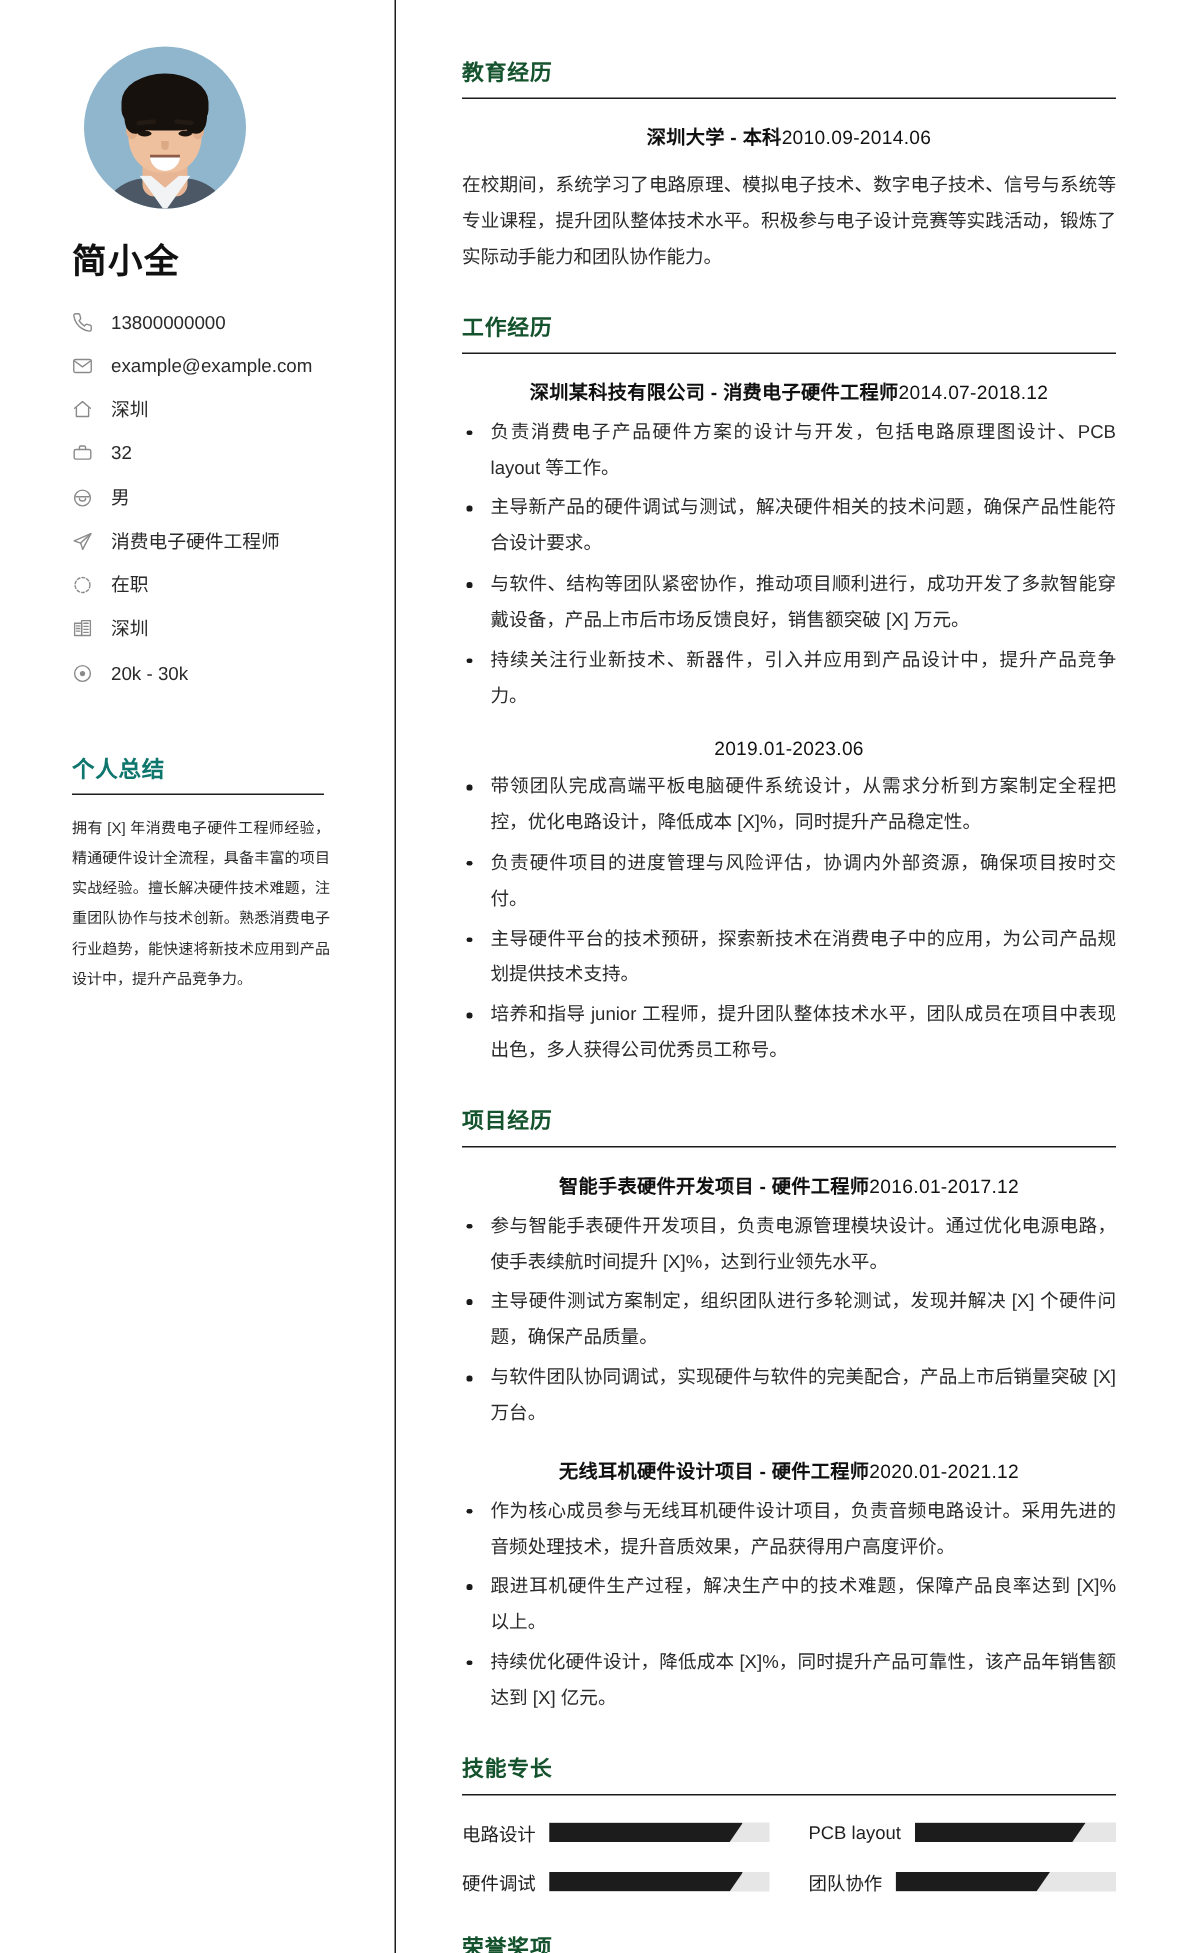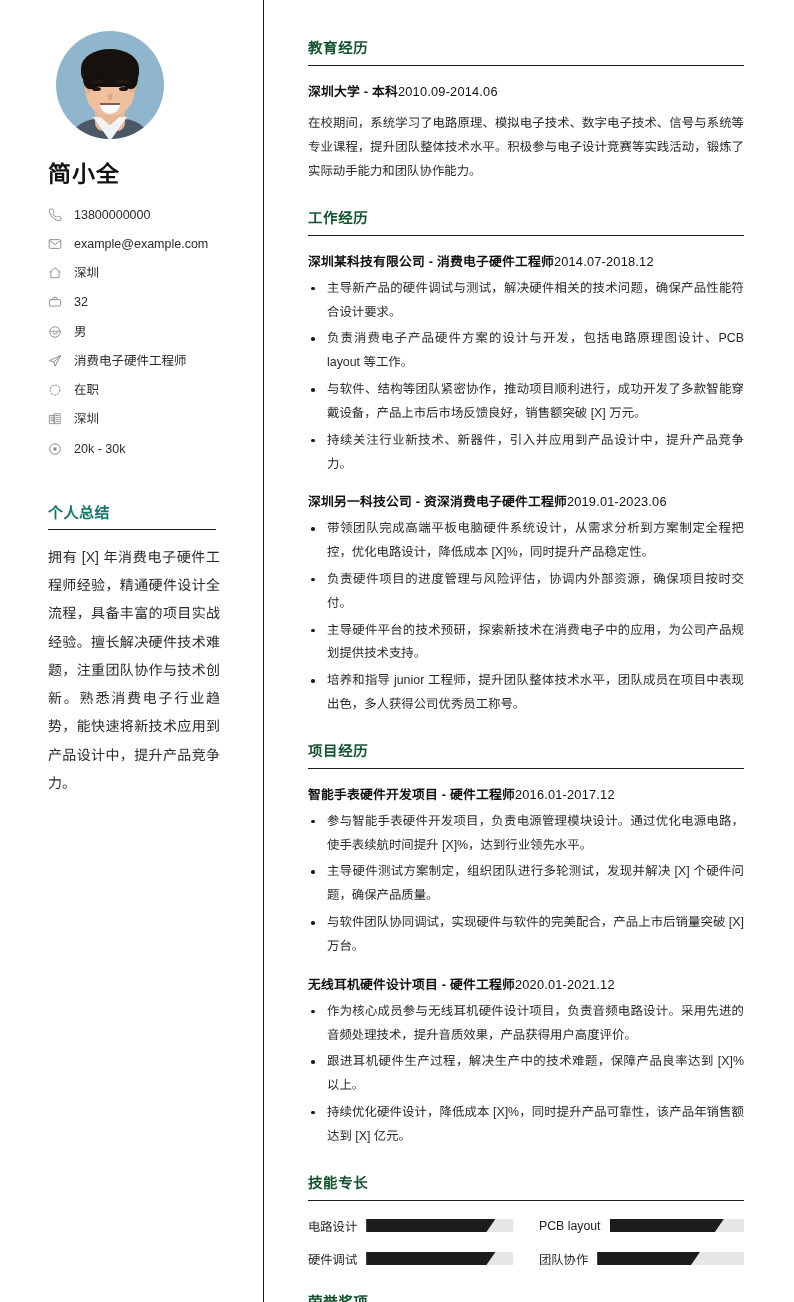--- a/index.html
+++ b/index.html
@@ -130,21 +130,21 @@
   .side-section{margin-top:44px;}
   .side-heading{
     font-size:15px;font-weight:700;color:#0f766e;
     padding-bottom:7px;
     border-bottom:1.3px solid #1c1c1c;
     width:168px;
     letter-spacing:.5px;
   }
   .side-body{
     margin-top:13px;
-    font-size:14px;
+    font-size:10px;
     line-height:2.02;
     color:#2b2b2b;
     width:172px;
     text-align:justify;
   }
 
   
   .main{
     flex:1 1 auto;
     box-sizing:border-box;
@@ -153,21 +153,21 @@
   }
   .section{margin-bottom:22px;}
   .sec-heading{
     font-size:14.5px;font-weight:700;color:#14532d;
     padding-bottom:8px;
     border-bottom:1.4px solid #1c1c1c;
     letter-spacing:.6px;
   }
   .entry{margin-top:15px;}
   .entry-head{
-    display:flex;justify-content:flex-start;align-items:baseline;
+    display:flex;justify-content:center;align-items:baseline;
     margin-bottom:7px;
   }
   .entry-title{font-size:12.8px;font-weight:700;color:#111;letter-spacing:.2px;}
   .entry-date{font-size:12.8px;font-weight:400;color:#111;white-space:nowrap;letter-spacing:.2px;}
   .entry-desc{
     font-size:12.4px;line-height:1.92;color:#2b2b2b;text-align:justify;
   }
   .bullets{list-style:none;margin:0;padding:0;}
   .bullets li{
     position:relative;
@@ -355,30 +355,29 @@
 
     <section class="section">
       <div class="sec-heading">工作经历</div>
 
       <div class="entry">
         <div class="entry-head">
           <span class="entry-title">深圳某科技有限公司 - 消费电子硬件工程师</span>
           <span class="entry-date">2014.07-2018.12</span>
         </div>
         <ul class="bullets">
+          <li>负责消费电子产品硬件方案的设计与开发，包括电路原理图设计、PCB layout 等工作。</li>
           <li>主导新产品的硬件调试与测试，解决硬件相关的技术问题，确保产品性能符合设计要求。</li>
-          <li>负责消费电子产品硬件方案的设计与开发，包括电路原理图设计、PCB layout 等工作。</li>
           <li>与软件、结构等团队紧密协作，推动项目顺利进行，成功开发了多款智能穿戴设备，产品上市后市场反馈良好，销售额突破 [X] 万元。</li>
           <li>持续关注行业新技术、新器件，引入并应用到产品设计中，提升产品竞争力。</li>
         </ul>
       </div>
 
       <div class="entry">
         <div class="entry-head">
-          <span class="entry-title">深圳另一科技公司 - 资深消费电子硬件工程师</span>
           <span class="entry-date">2019.01-2023.06</span>
         </div>
         <ul class="bullets">
           <li>带领团队完成高端平板电脑硬件系统设计，从需求分析到方案制定全程把控，优化电路设计，降低成本 [X]%，同时提升产品稳定性。</li>
           <li>负责硬件项目的进度管理与风险评估，协调内外部资源，确保项目按时交付。</li>
           <li>主导硬件平台的技术预研，探索新技术在消费电子中的应用，为公司产品规划提供技术支持。</li>
           <li>培养和指导 junior 工程师，提升团队整体技术水平，团队成员在项目中表现出色，多人获得公司优秀员工称号。</li>
         </ul>
       </div>
     </section>

